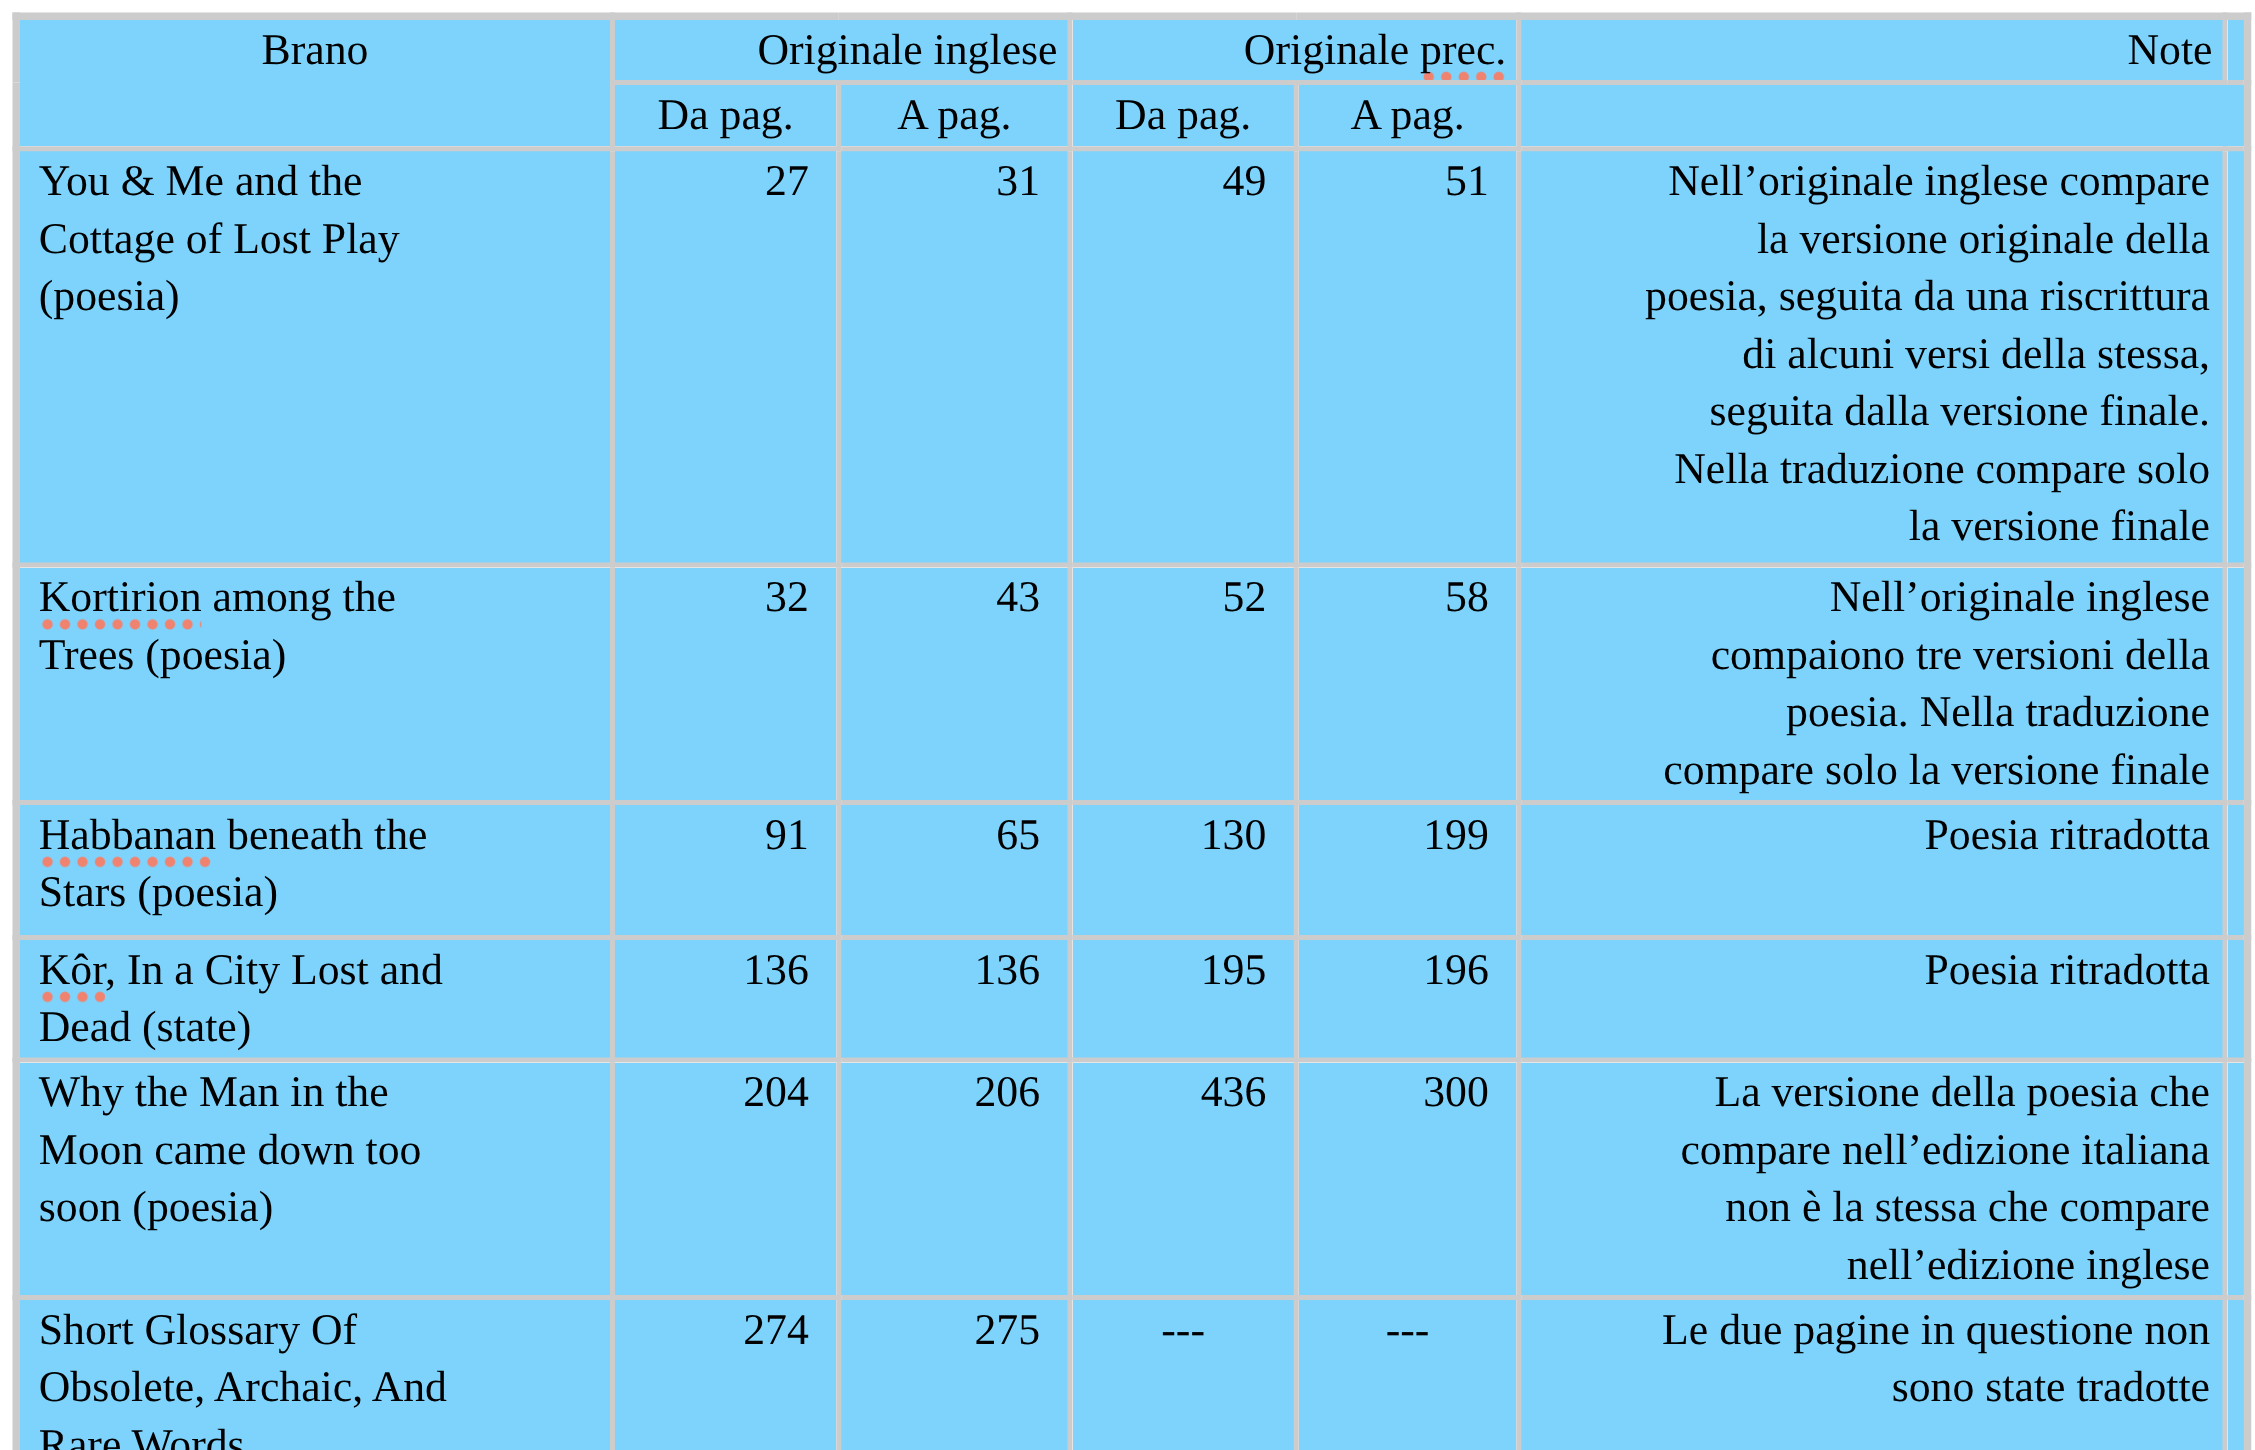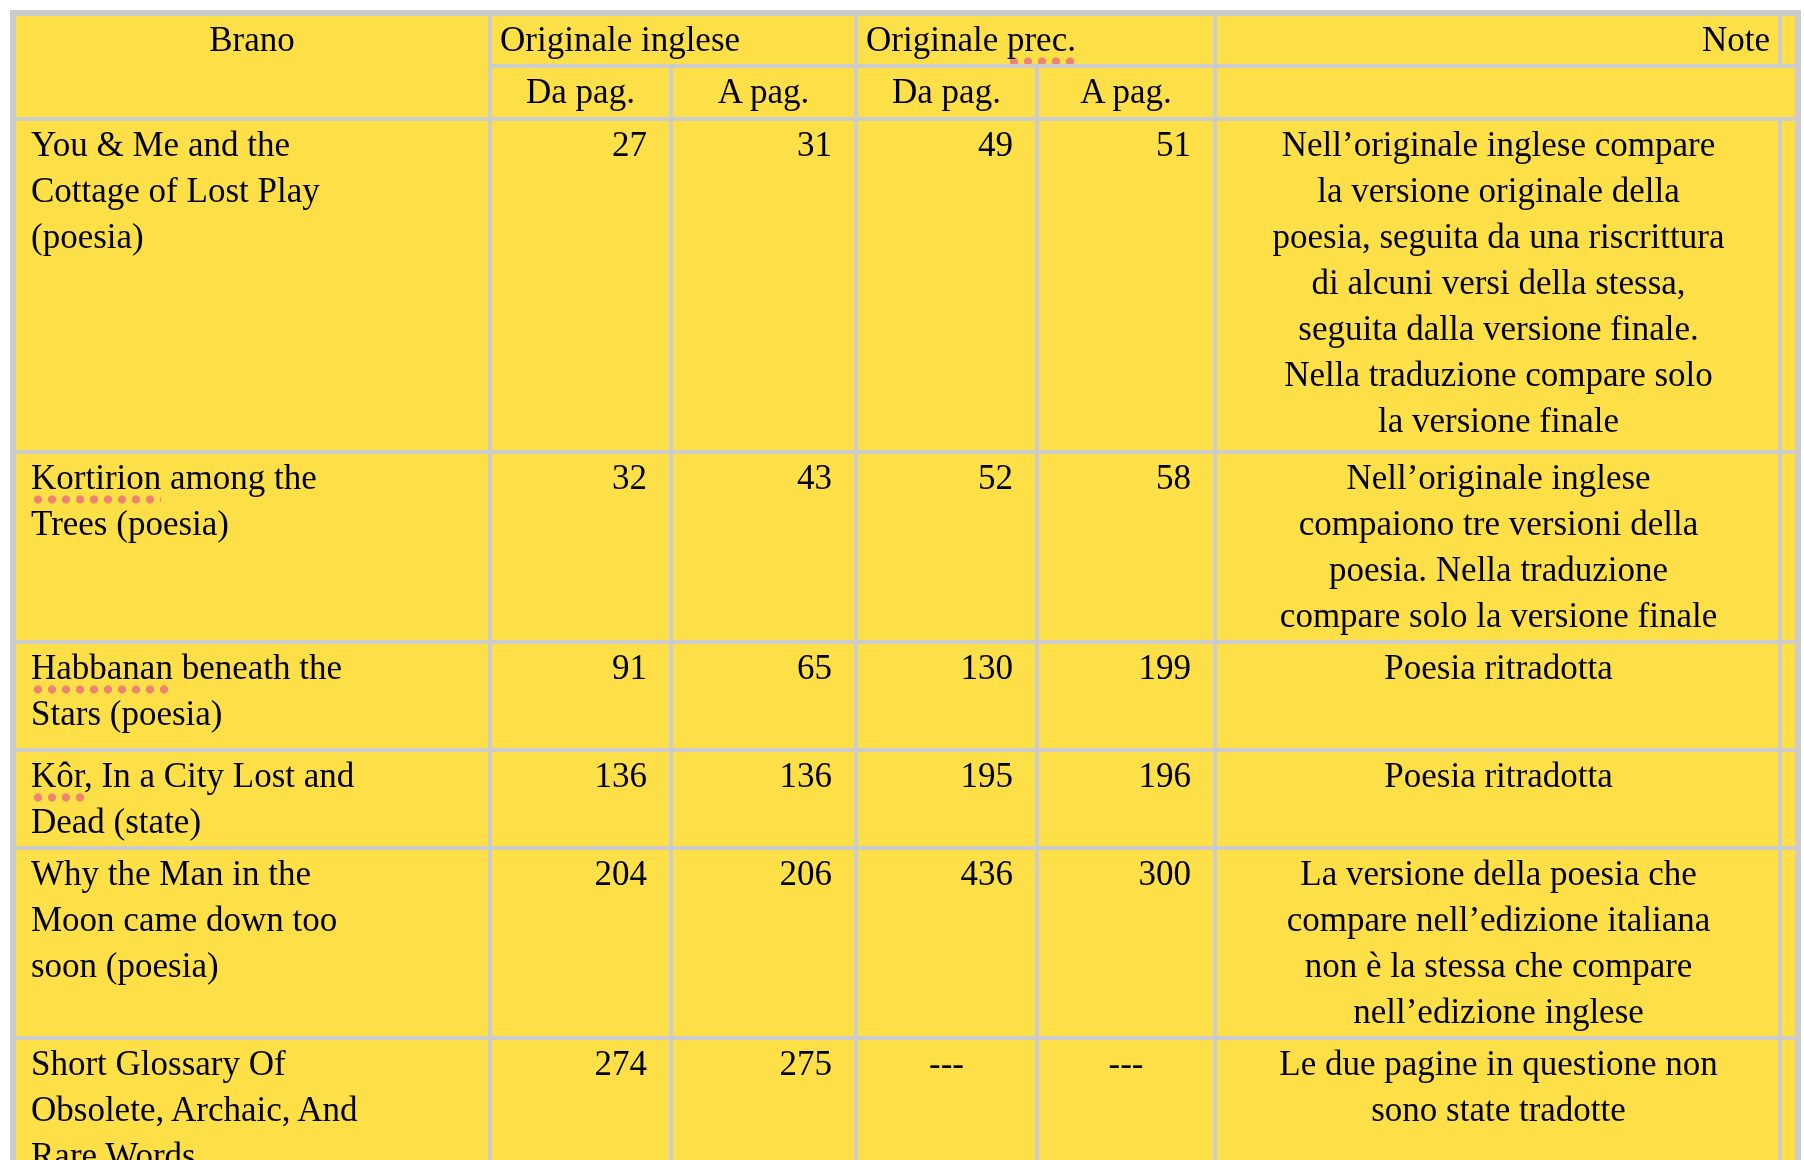--- a/index.html
+++ b/index.html
@@ -23,42 +23,42 @@
     border:6px solid var(--grid);
     font-size:35px;
     line-height:46px;
   }
   td,th{
     border:4px solid var(--grid);
     vertical-align:top;
     font-weight:normal;
     padding:1px 8px;
     overflow:hidden;
-    background:#fde047;
+    background:#7dd3fc;
   }
   th.c-brano{ text-align:center; }
-  th.c-span{ text-align:left; }
+  th.c-span{ text-align:right; }
   th.c-sub{ text-align:center; }
   th.c-note{ text-align:right; padding-left:12px; }
   td.name{
     text-align:left;
     padding:1px 10px 1px 15px;
     white-space:pre-line;
     margin-top:26px;
   }
   td.num{
     text-align:right;
     padding-right:22px;
   }
   td.num.dash{
     text-align:center;
     padding-right:8px;
   }
   td.note{
-    text-align:center;
+    text-align:right;
     padding:1px 10px 1px 12px;
     white-space:pre-line;
     font-family:Liberation Serif, serif;
   }
   td.thin,th.thin{ padding:0; }
   .spell{
     background-image:radial-gradient(circle closest-side, var(--dot) 82%, rgba(240,131,111,0) 100%);
     background-size:14px 9px;
     background-repeat:repeat-x;
     background-position:left bottom;

